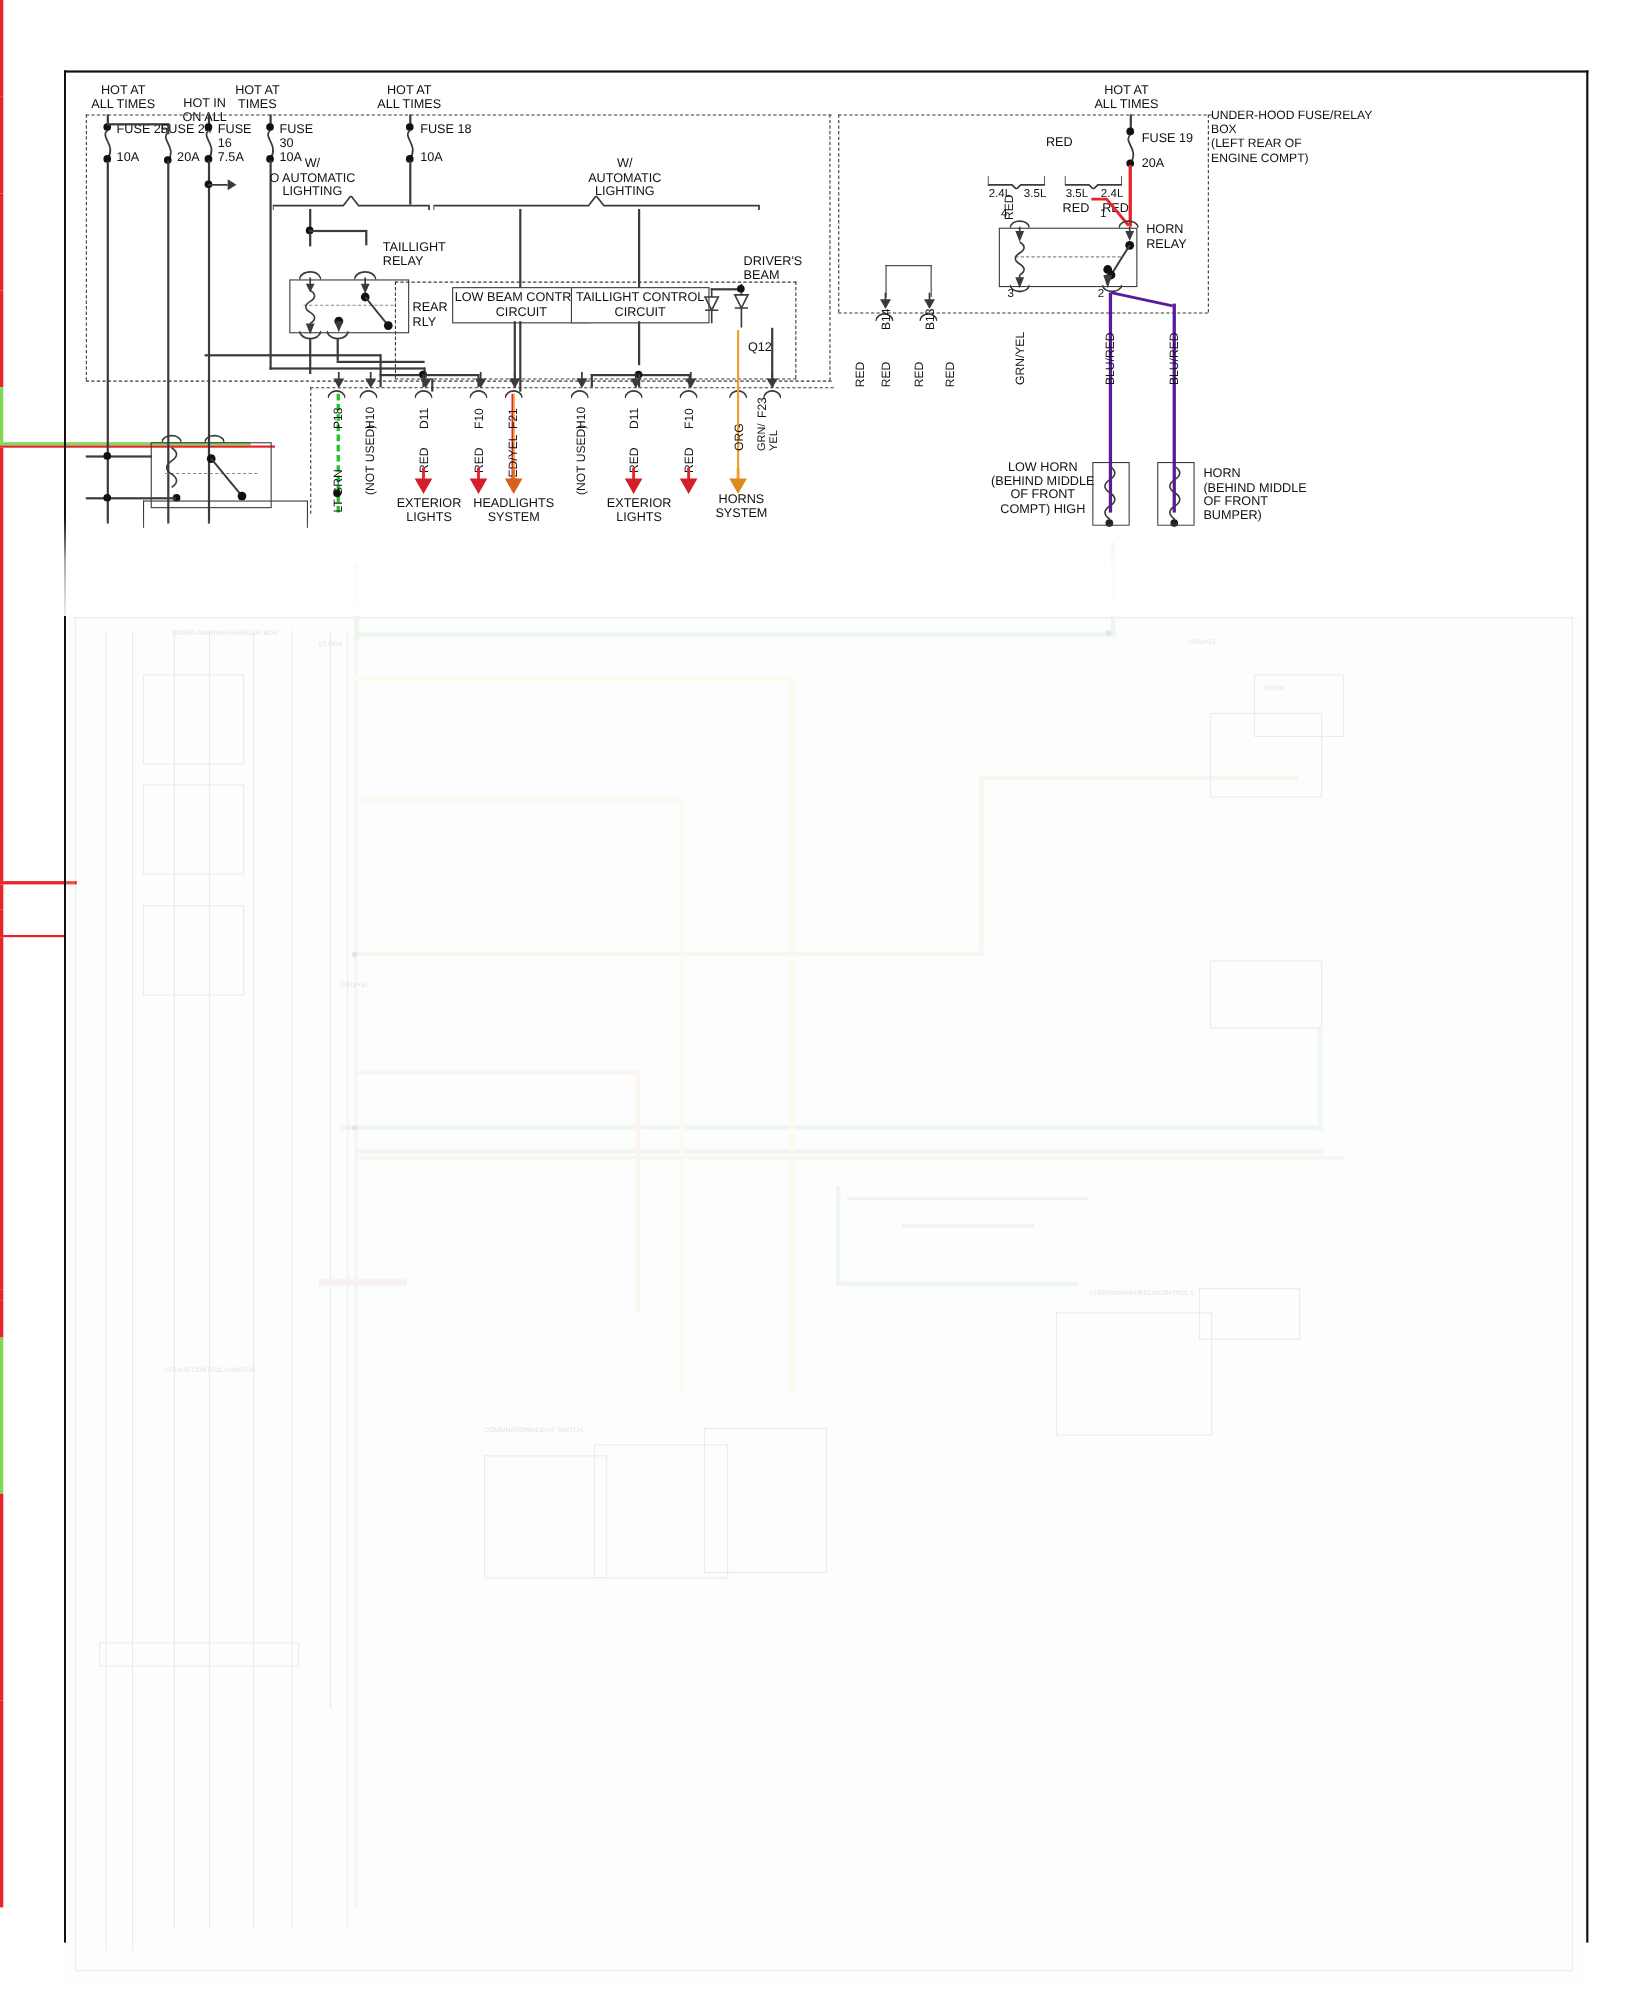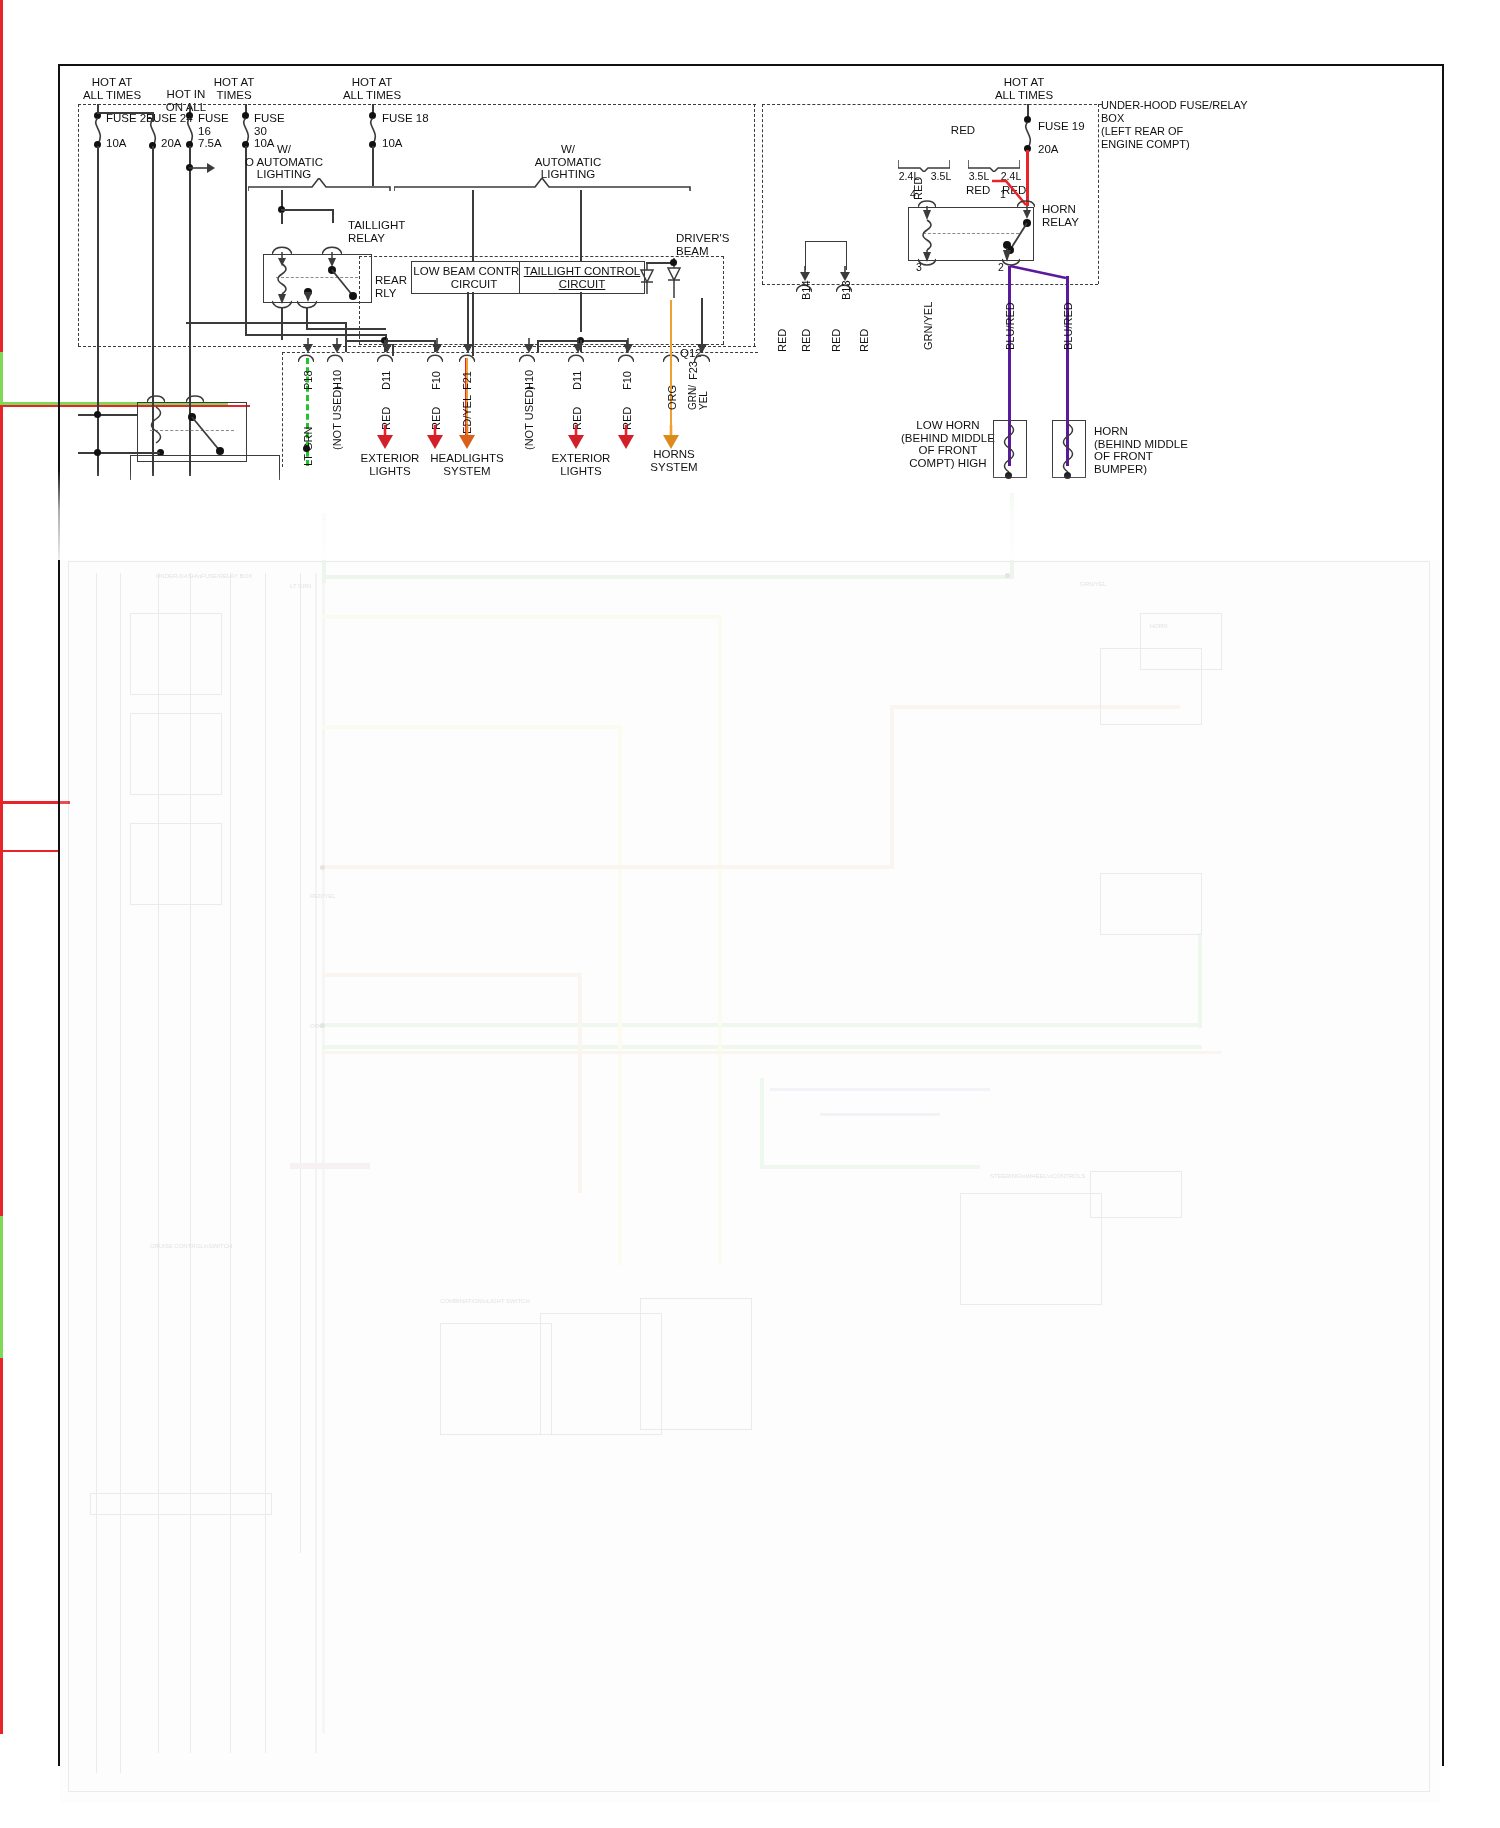--- a/index.html
+++ b/index.html
@@ -279,39 +279,39 @@
   <div class="txt" style="left:676px;top:232px;">DRIVER'S
 BEAM</div>
   <div class="txt" style="left:375px;top:274px;">REAR
 RLY</div>
 
   <div class="ctrlbox" style="left:411px;top:261px;width:124px;height:31px;">
     <span style="white-space:pre-line;">LOW BEAM CONTROL
 CIRCUIT</span>
   </div>
   <div class="ctrlbox" style="left:519px;top:261px;width:124px;height:31px;">
-    <span style="white-space:pre-line;text-decoration:underline;">TAILLIGHT CONTROL
+    <span style="white-space:pre-line;">TAILLIGHT CONTROL
 CIRCUIT</span>
   </div>
 
   <svg class="abs" style="left:639px;top:262px;" width="16" height="32">
     <polygon points="2,8 14,8 8,20" fill="none" stroke="#3b3b3b" stroke-width="1.5"></polygon>
     <line x1="2" y1="20" x2="14" y2="20" stroke="#3b3b3b" stroke-width="1.5"></line>
     <line x1="8" y1="0" x2="8" y2="8" stroke="#3b3b3b" stroke-width="1.5"></line>
     <line x1="8" y1="20" x2="8" y2="32" stroke="#3b3b3b" stroke-width="1.5"></line>
   </svg>
   <svg class="abs" style="left:666px;top:258px;" width="16" height="40">
     <polygon points="2,10 14,10 8,22" fill="none" stroke="#3b3b3b" stroke-width="1.5"></polygon>
     <line x1="2" y1="22" x2="14" y2="22" stroke="#3b3b3b" stroke-width="1.5"></line>
     <line x1="8" y1="0" x2="8" y2="10" stroke="#3b3b3b" stroke-width="1.5"></line>
     <line x1="8" y1="22" x2="8" y2="40" stroke="#3b3b3b" stroke-width="1.5"></line>
   </svg>
   <div class="ln lnh" style="left:646px;top:262px;width:28px;"></div>
   <div class="dot" style="left:670px;top:259px;"></div>
-  <div class="txt" style="left:680px;top:310px;margin-top:37px;">Q12</div>
+  <div class="txt" style="left:680px;top:310px;">Q12</div>
 
   <div class="ln lnv" style="left:392px;top:344px;height:12px;"></div>
   <div class="ln lnv" style="left:472px;top:292px;height:64px;"></div>
   <div class="ln lnv" style="left:472px;top:190px;height:71px;"></div>
   <div class="ln lnv" style="left:580px;top:292px;height:40px;"></div>
   <div class="ln lnv" style="left:580px;top:190px;height:71px;"></div>
 
   <div class="ln lnh" style="left:186px;top:322px;width:160px;"></div>
   <div class="ln lnv" style="left:345px;top:322px;height:18px;"></div>
   <div class="ln lnh" style="left:245px;top:334px;width:141px;"></div>

